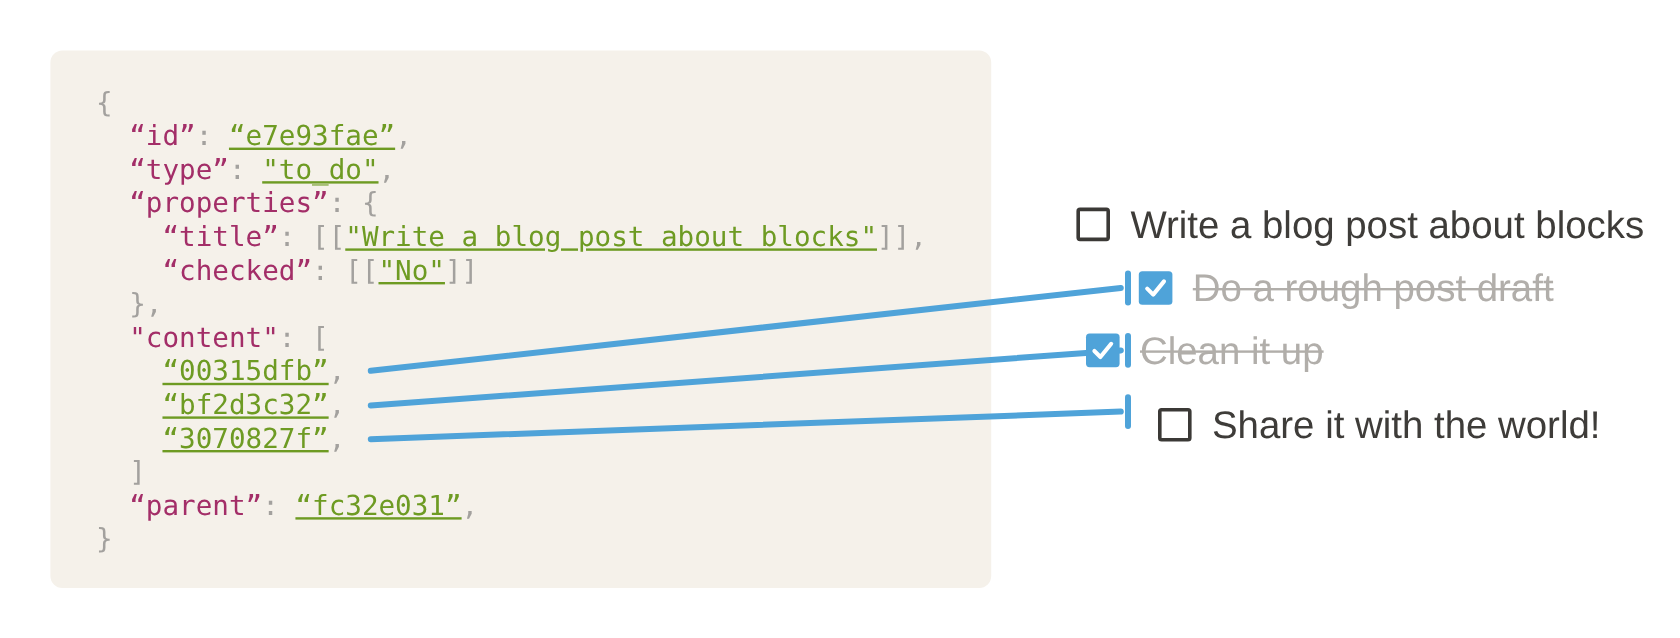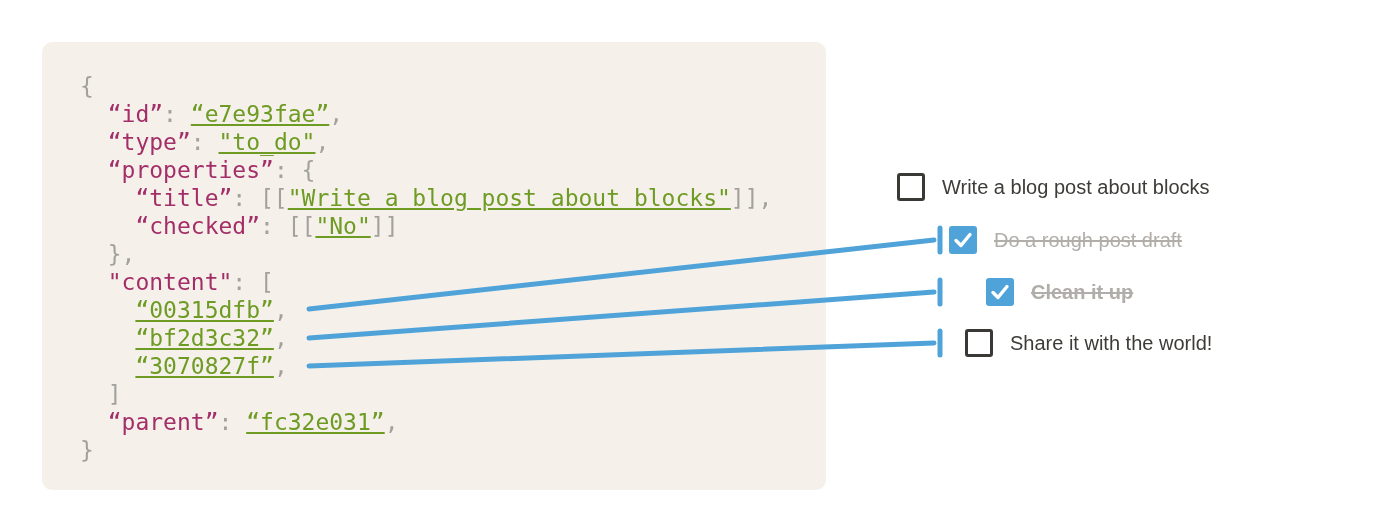--- a/index.html
+++ b/index.html
@@ -61,21 +61,21 @@
     background:#ffffff;
     border:3px solid var(--box-border);
   }
   .todo-checkbox.checked{
     background:var(--accent);
     border:none;
   }
   .todo-checkbox svg{display:block;}
   .todo-label{
     margin-left:17px;
-    font-size:20px;
+    font-size:32px;
     color:var(--todo-text);
     white-space:nowrap;
   }
   .todo-label.struck{
     color:var(--todo-done);
     text-decoration:line-through;
     text-decoration-thickness:2px;
   }
 </style>
 </head>
@@ -99,26 +99,26 @@
         <span class="todo-label">Write a blog post about blocks</span>
       </div>
       <div class="todo-row" style="left: 949px; top: 226px;">
         <span class="todo-checkbox checked">
           <svg width="28" height="28" viewBox="0 0 28 28">
             <polyline points="7,14.5 12,19.5 21,8.5" fill="none" stroke="#ffffff" stroke-width="3.4" stroke-linecap="round" stroke-linejoin="round"></polyline>
           </svg>
         </span>
         <span class="todo-label struck">Do a rough post draft</span>
       </div>
-      <div class="todo-row" style="left: 986px; top: 278px; font-weight: bold;">
+      <div class="todo-row" style="left: 905px; top: 278px;">
         <span class="todo-checkbox checked">
           <svg width="28" height="28" viewBox="0 0 28 28">
             <polyline points="7,14.5 12,19.5 21,8.5" fill="none" stroke="#ffffff" stroke-width="3.4" stroke-linecap="round" stroke-linejoin="round"></polyline>
           </svg>
         </span>
         <span class="todo-label struck">Clean it up</span>
       </div>
-      <div class="todo-row" style="left: 949px; top: 329px; padding-left: 16px;">
+      <div class="todo-row" style="left: 949px; top: 340px; padding-left: 16px;">
         <span class="todo-checkbox unchecked"></span>
         <span class="todo-label">Share it with the world!</span>
       </div>
     </div>
 </div>
 
 </body></html>

